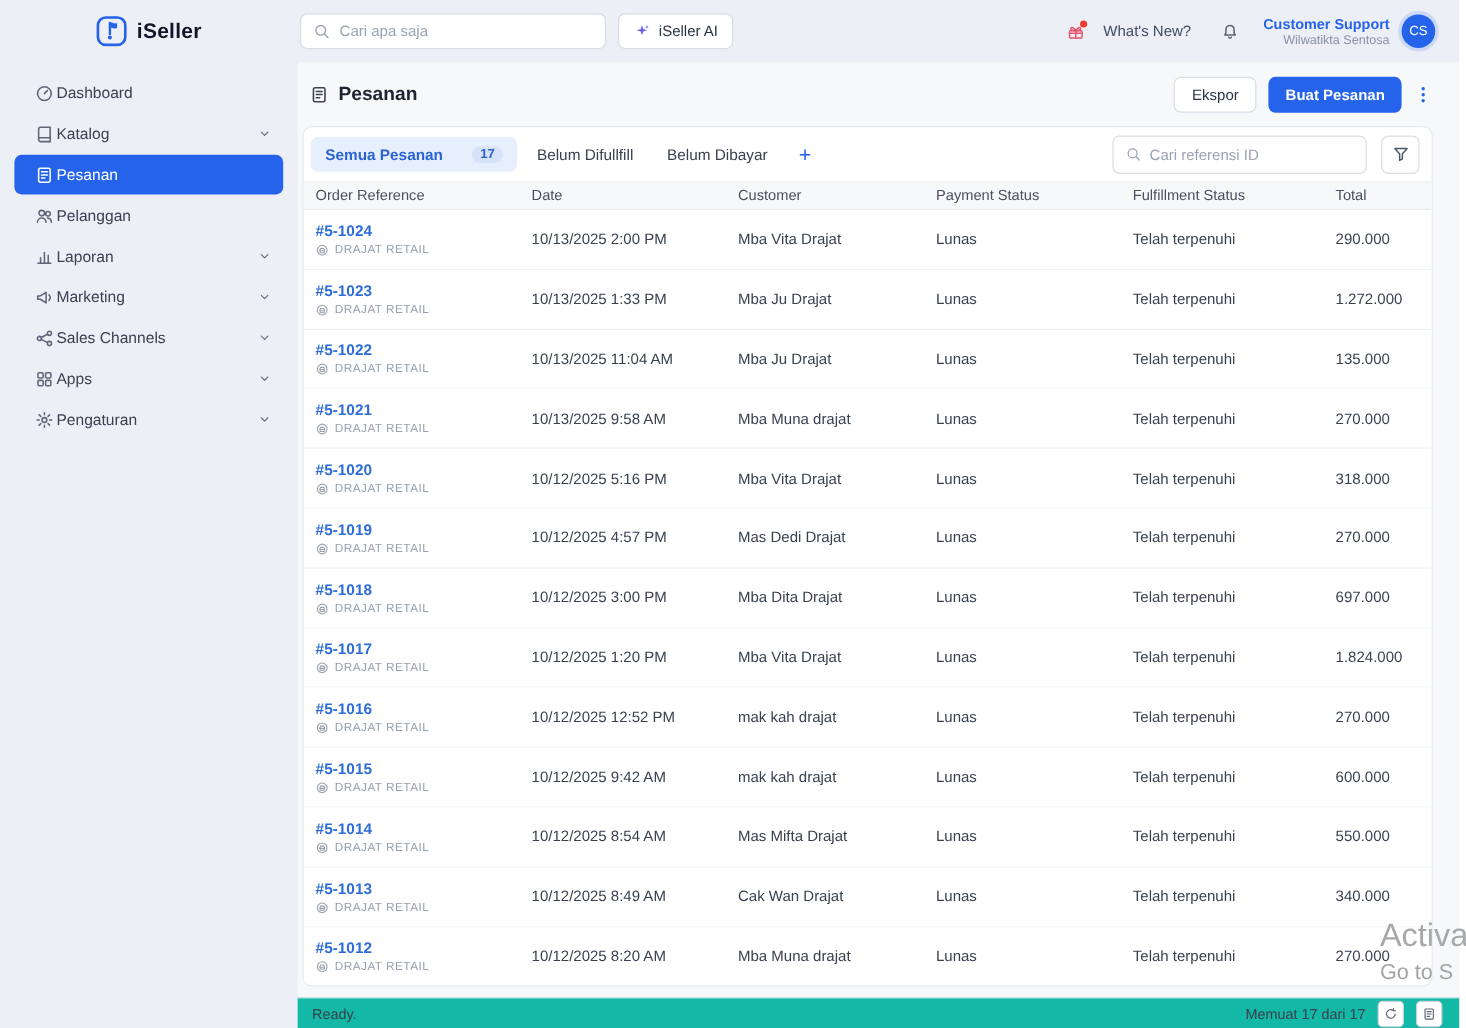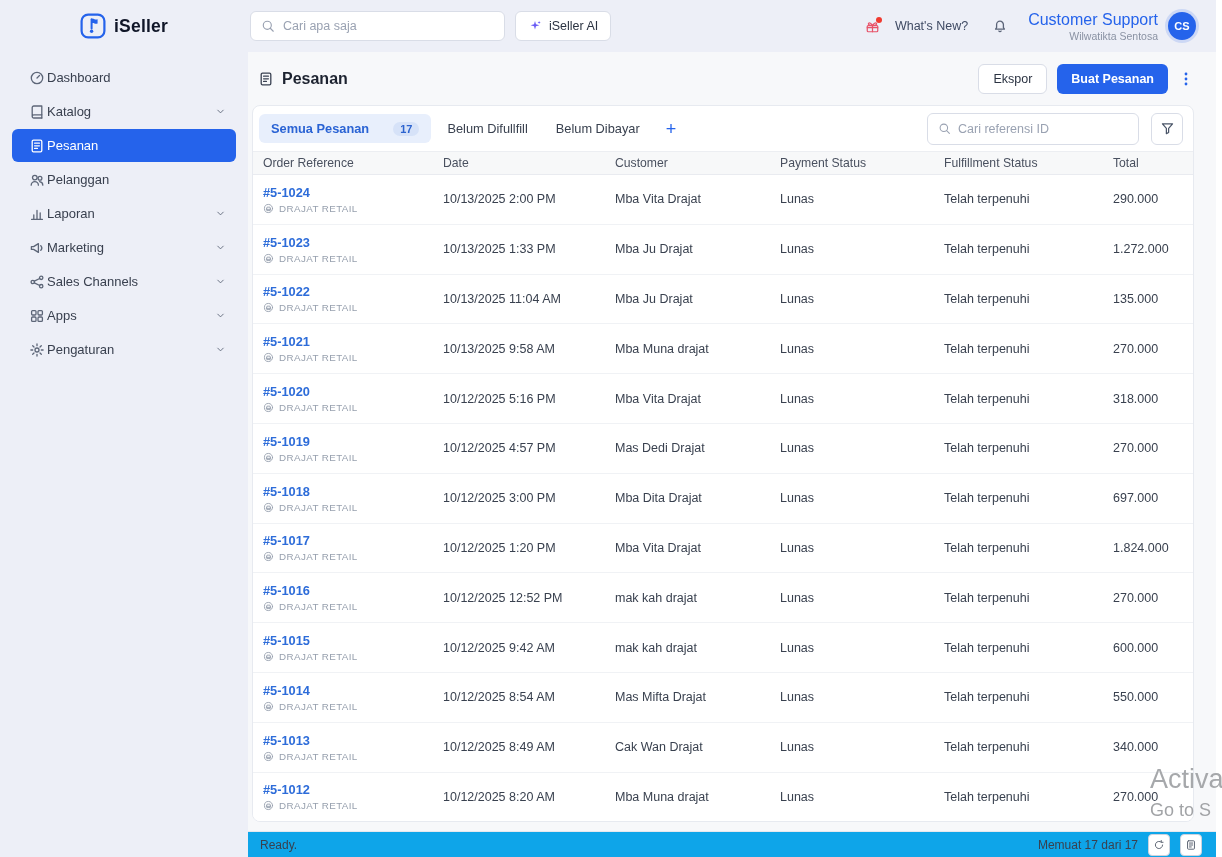--- a/index.html
+++ b/index.html
@@ -25,23 +25,23 @@
     display: flex; align-items: center; gap: 8px; padding: 0 10px; color: #9aa2b2; margin-left: 2px; }
   .ai-btn { height: 30px; background: #fff; border: 1px solid #d9dde7; border-radius: 6px; padding: 0 12px;
     display: flex; gap: 7px; align-items: center; font-size: 12.5px; color: #2b3342; margin-left: 10px; }
   .spark { color: #6a5cf5; }
   .whats-new { display: flex; gap: 15px; align-items: center; font-size: 12.5px; color: #3f4a63; cursor: pointer; }
   .gift { color: #e8536a; }
   .gift-wrap { position: relative; display: inline-flex; }
   .red-dot { position: absolute; top: -2px; right: -2px; width: 6px; height: 6px; border-radius: 50%; background: #f0392f; }
   .bell { margin: 0 20px 0 24px; color: #5b6478; cursor: pointer; }
   .user-block { text-align: right; margin-right: 10px; cursor: pointer; }
-  .user-name { font-size: 16px; color: #2563eb; font-weight: 400; }
+  .user-name { font-size: 12px; color: #2563eb; font-weight: 700; }
   .user-org { font-size: 10.5px; color: #8a92a3; margin-top: 1px; }
-  .avatar { width: 28px; height: 28px; border-radius: 50%; background: #2563eb; color: #fff; font-size: 11px; font-weight: 700;
+  .avatar { width: 28px; height: 28px; border-radius: 50%; background: #2563eb; color: #fff; font-size: 11px; font-weight: 400;
     display: flex; align-items: center; justify-content: center; margin-right: 20px; box-shadow: 0 0 0 3px rgba(37,99,235,.16); cursor: pointer; }
 
   
   .sidebar { position: absolute; top: 52px; left: 0; width: 248px; bottom: 0; padding-top: 8px; }
   .side-item { height: 33px; margin: 1px 12px; border-radius: 6px; display: flex; align-items: center; gap: 2px;
     padding: 0 10px 0 17px; font-size: 13px; color: #39404f; cursor: pointer; }
   .side-item .icn { color: #5d6678; }
   .side-label { flex: 1; }
   .chev { width: 11px; height: 11px; color: #6a7386; }
   .side-item.active { background: #2563eb; color: #fff; }
@@ -71,21 +71,21 @@
 
   .grid { display: grid; grid-template-columns: 180px 172px 165px 164px 169px 1fr; padding-left: 10px; align-items: center; }
   .thead { flex: 0 0 23px; background: #f7f8f9; border-bottom: 1px solid #e9ebf0; font-size: 12.2px; color: #49505f; }
   .th { cursor: pointer; }
   .tbody { flex: 1; min-height: 0; overflow: hidden; }
   .row { height: 49.8px; border-bottom: 1px solid #f0f2f5; font-size: 12.5px; color: #39414f; cursor: pointer; background: #fff; }
   .ref-link { color: #2d6cd9; font-weight: 600; font-size: 12.8px; text-decoration: none; }
   .store { display: flex; gap: 5px; align-items: center; margin-top: 3px; font-size: 9.8px; color: #97a0ae; letter-spacing: .4px; }
   .store .icn { width: 11px; height: 11px; }
 
-  .statusbar { flex: 0 0 26px; background: #0ea5e9; border-top: 1px solid #e5e8ee; display: flex; align-items: center;
+  .statusbar { flex: 0 0 26px; background: #14b8a6; border-top: 1px solid #e5e8ee; display: flex; align-items: center;
     padding: 0 14px 0 12px; font-size: 12px; color: #39414f; gap: 10px; }
   .sb-btn { width: 22px; height: 22px; border: 1px solid #ccd3de; border-radius: 4px; background: #fff;
     display: flex; align-items: center; justify-content: center; color: #5b6472; }
 
   .watermark { position: absolute; left: 1150px; top: 764px; z-index: 50; color: #a2a4a7; pointer-events: none; opacity: .95; }
   .wm1 { font-size: 27px; }
   .wm2 { font-size: 18px; margin-top: 5px; color: #9d9fa2; }
 </style>
 </head>
 <body>

